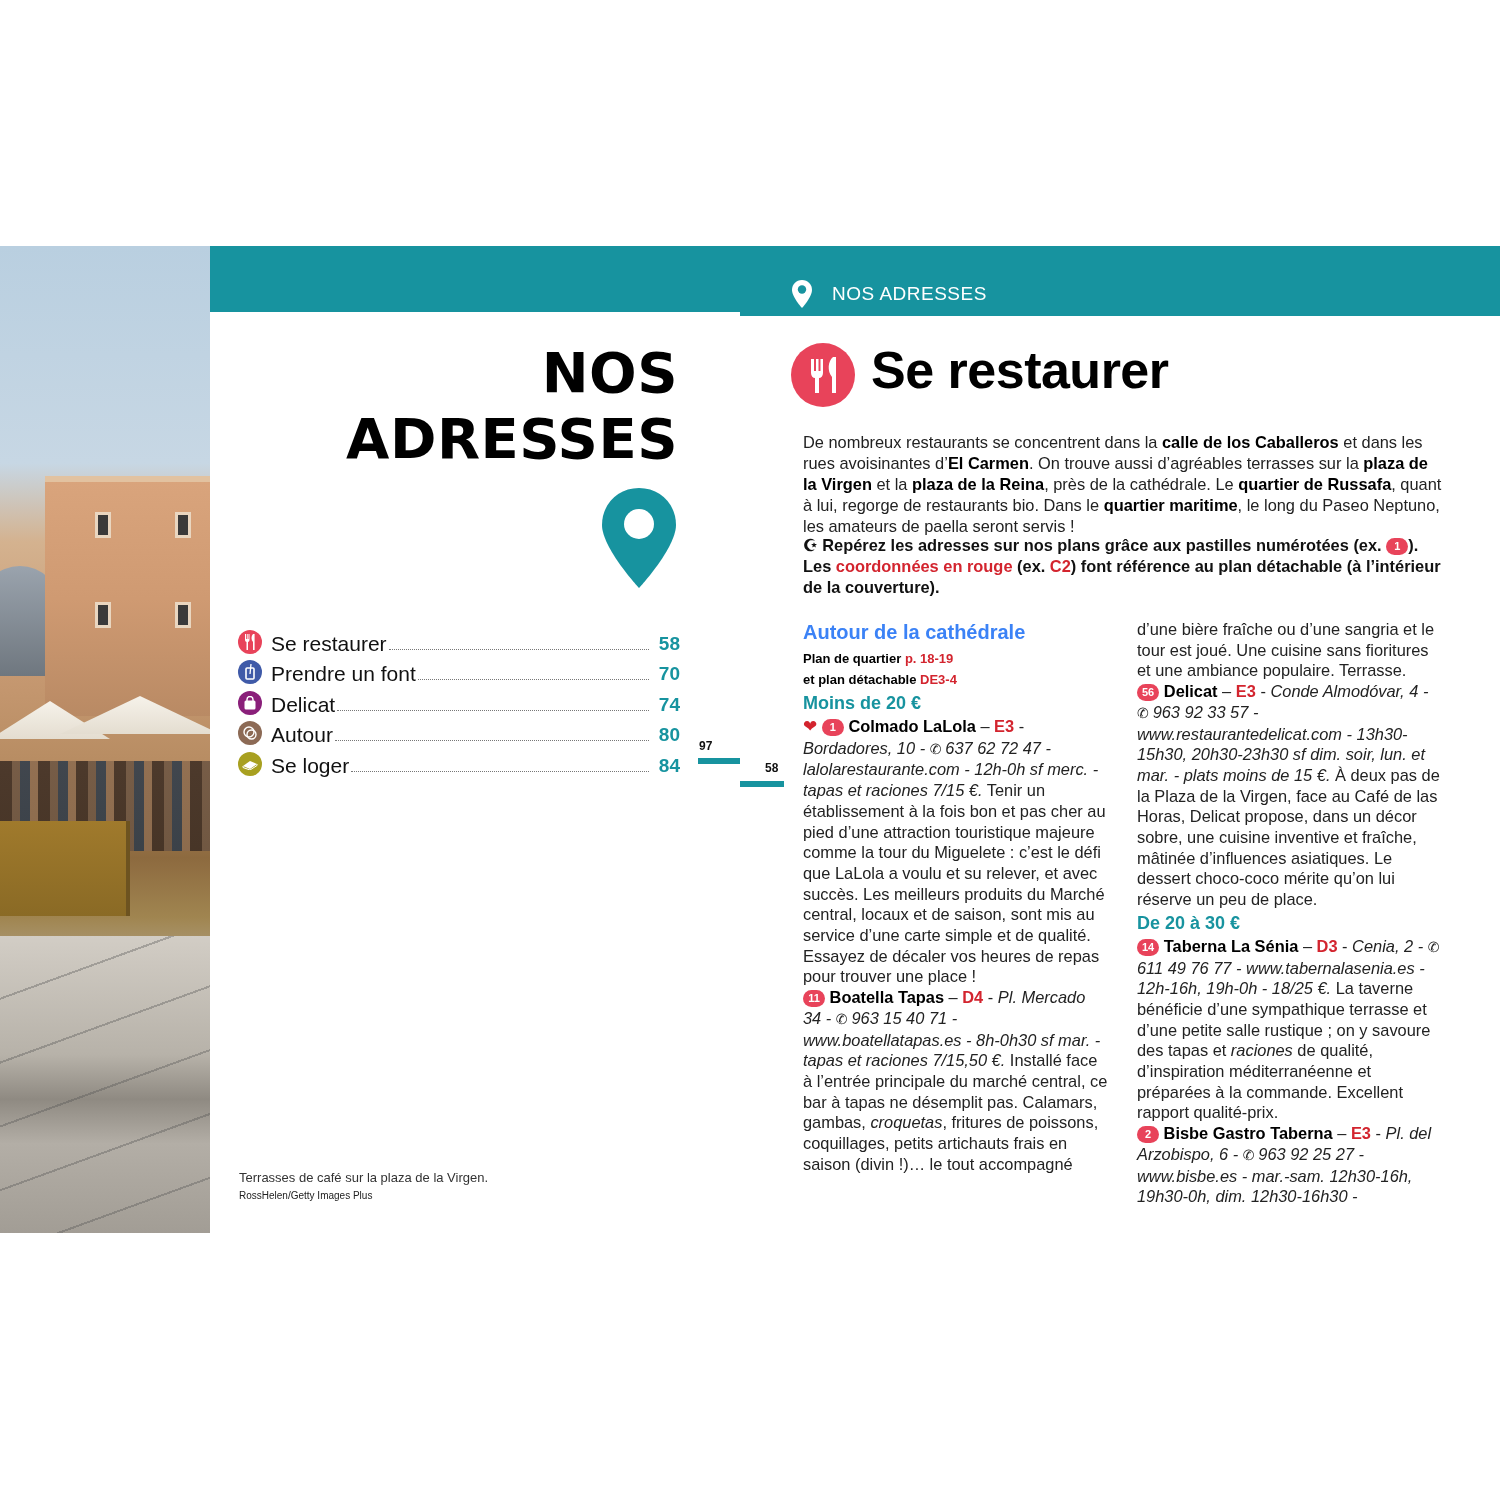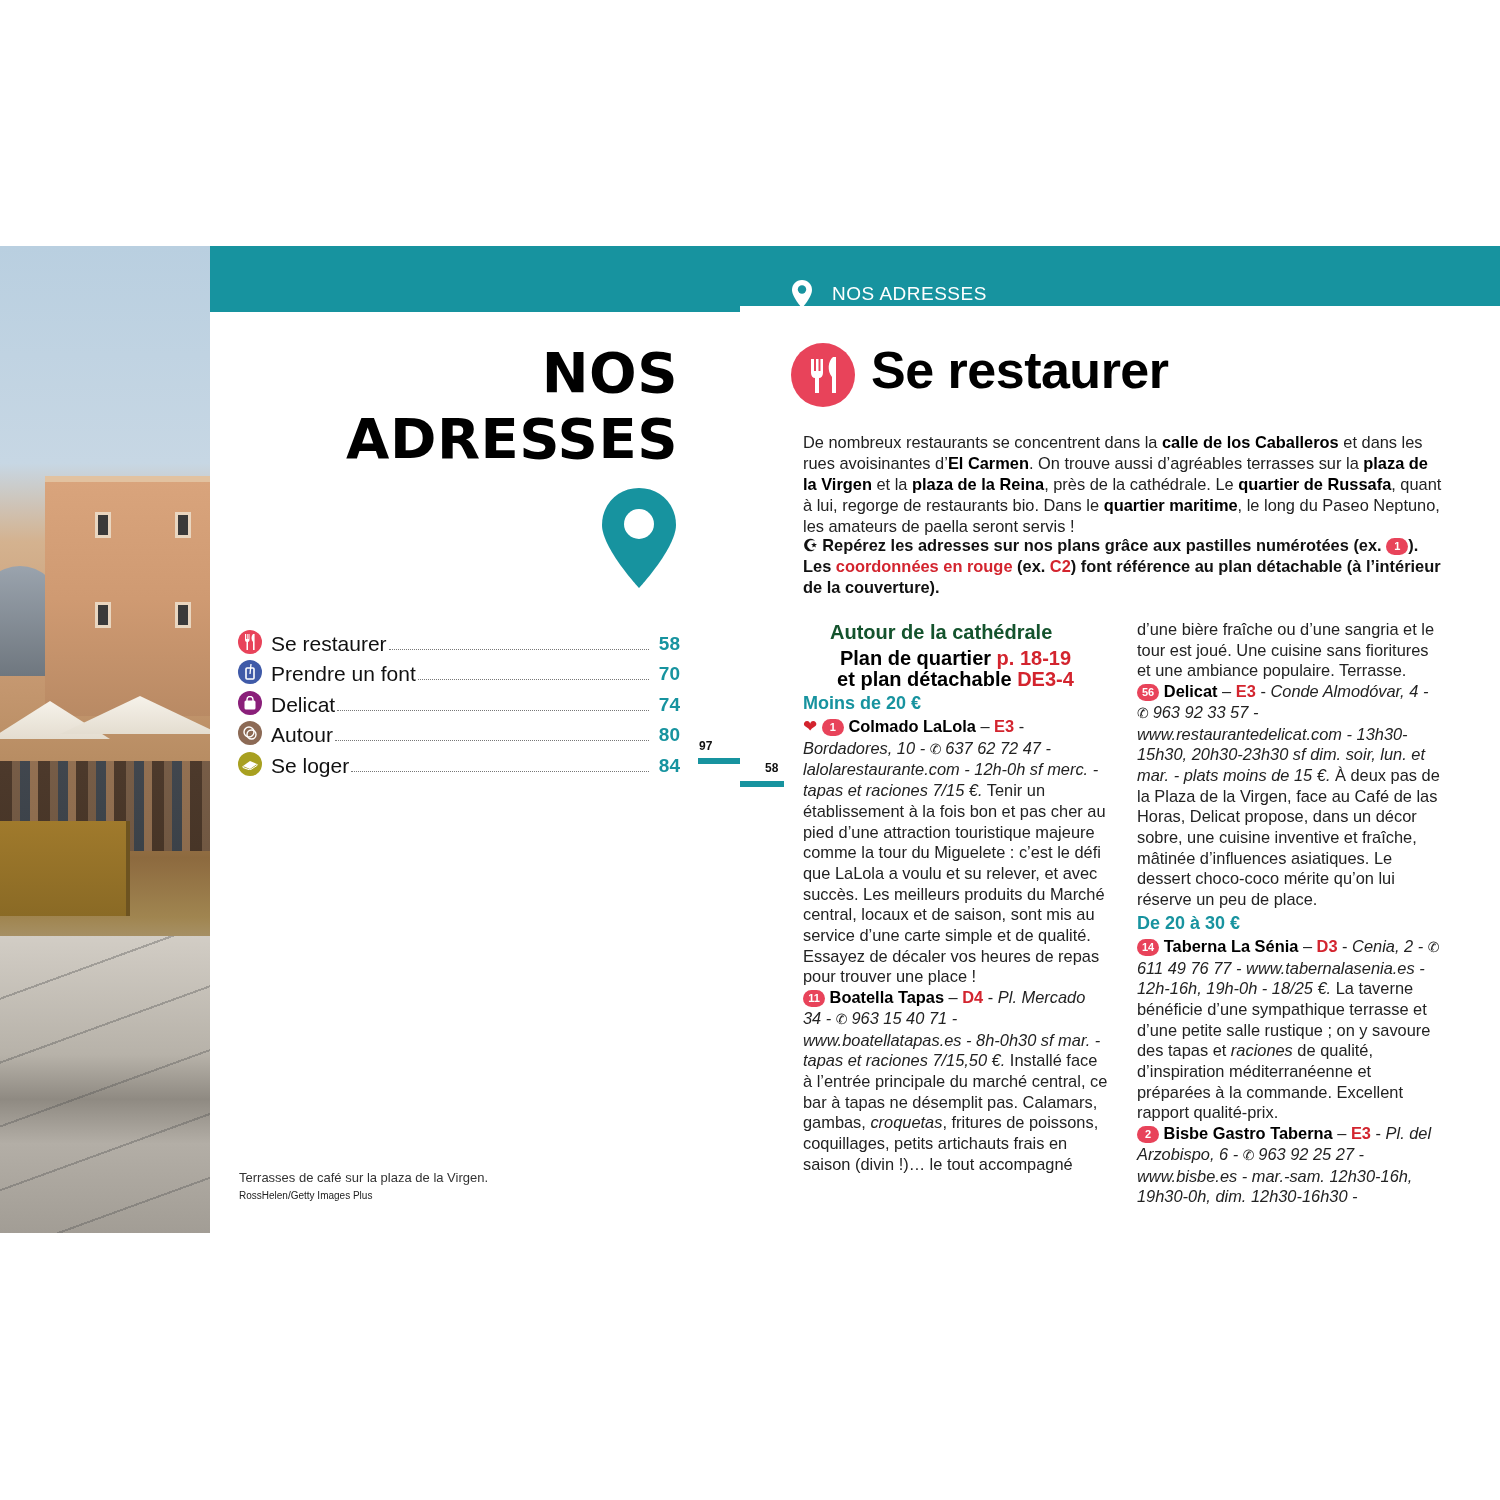--- a/index.html
+++ b/index.html
@@ -59,39 +59,39 @@
   .toc-page { font-size: 19px; font-weight: 700; color: #17939f; line-height: 26px; width: 28px; text-align: right; }
 
   .caption { position: absolute; left: 239px; top: 1170px; font-size: 13px; color: #333; }
   .credit { position: absolute; left: 239px; top: 1190px; font-size: 10px; color: #222; }
 
   
   .pnum { position: absolute; font-size: 12px; font-weight: 700; color: #111; }
   .pbar { position: absolute; height: 6px; background: #17939f; }
 
   
-  .right-header { position: absolute; left: 740px; top: 246px; width: 760px; height: 60px; background: #17939f; }
+  .right-header { position: absolute; left: 740px; top: 246px; width: 760px; height: 70px; background: #17939f; }
   .right-header .pin { position: absolute; left: 51px; top: 33px; width: 22px; height: 30px; }
   .right-header .hlabel { position: absolute; left: 92px; top: 37px; color: #fff; font-size: 19px; letter-spacing: 0.5px; }
 
   .section-icon { position: absolute; left: 791px; top: 343px; width: 64px; height: 64px; border-radius: 50%; background: #e8435a; }
   .section-title { position: absolute; left: 871px; top: 340px; font-size: 52px; font-weight: 700; color: #000; letter-spacing: -0.5px; font-family: "Liberation Sans", sans-serif; }
 
   .intro { position: absolute; left: 803px; top: 432px; width: 640px; font-size: 16.4px; line-height: 21px; color: #222; }
   .intro b { color: #000; }
   .note { position: absolute; left: 803px; top: 535px; width: 640px; font-size: 16.4px; line-height: 21px; font-weight: 700; color: #111; }
   .red { color: #d3242e; }
   .pastille { display: inline-block; background: #e8435a; color: #fff; font-size: 11px; font-weight: 700; border-radius: 9px; min-width: 22px; height: 17px; line-height: 17px; text-align: center; padding: 0 5px; vertical-align: 1px; }
 
   .col { position: absolute; width: 305px; font-size: 16.4px; line-height: 20.7px; color: #222; }
   .col-left { left: 803px; top: 618px; }
   .col-right { left: 1137px; top: 619px; }
-  .col h3 { font-size: 20px; color: #14532d; font-weight: 700; line-height: 28px; margin-left: 27px; }
+  .col h3 { font-size: 20px; color: #3b82f6; font-weight: 700; line-height: 28px; }
   .col h4 { font-size: 18px; color: #17939f; font-weight: 700; line-height: 26px; margin-top: 0; }
-  .col .planref { font-weight: 700; color: #000; font-size: 20px; line-height: 21px; margin-top: 2px; text-align: center; }
+  .col .planref { font-weight: 700; color: #000; font-size: 13px; line-height: 21px; margin-top: 2px; }
   .col .ename { font-weight: 700; color: #000; }
   .col .ecoord { font-weight: 700; color: #d3242e; }
   .col i { font-style: italic; }
   .heart { color: #d3242e; font-size: 17px; }
   .phone { font-style: normal; font-size: 14px; }
 </style>
 </head>
 <body>
 
 <div class="photo">

